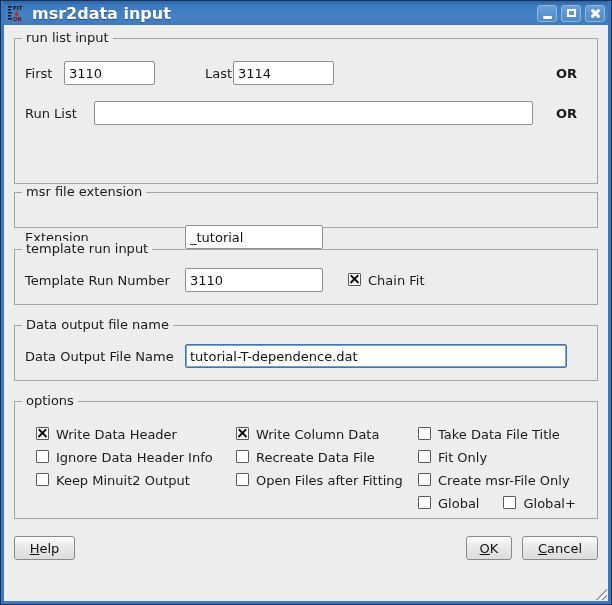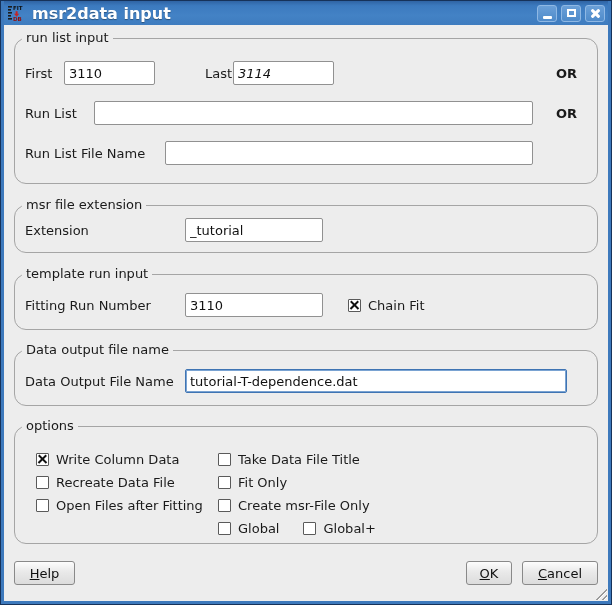--- a/index.html
+++ b/index.html
@@ -42,21 +42,21 @@
     background:#ededed;
     height:576px;
     padding:0 10px;
     position:relative;
     overflow:hidden;
   }
 
   .groupbox {
     position:relative;
     border:1px solid #a5a5a5;
-    border-radius:12px;
+    border-radius:0;
     padding:0 10px;
   }
   .legend {
     position:absolute; top:-9px; left:7px;
     background:#ededed; padding:0 4px;
     font-size:13px; line-height:16px;
   }
   .row { display:flex; align-items:center; height:24px; }
   .lbl { flex:none; }
   .or { margin-left:auto; margin-right:10px; font-weight:bold; }
@@ -64,45 +64,45 @@
   .input {
     height:24px; border:1px solid #919191; border-radius:2px;
     background:#fff; font-family:inherit; font-size:13px;
     padding:0 4px; outline:none; color:#111;
   }
   .input.focused {
     border:1px solid #3f74b3;
     box-shadow:inset 0 0 0 1px #7aa3d2;
   }
 
-  .checkbox { display:inline-flex; align-items:center; }
+  .checkbox { display:inline-flex; }
   .cb-box {
     width:13px; height:13px; flex:none;
     background:#fff; border:1px solid #5a5a5a; border-radius:1px;
     position:relative; margin-right:7px;
   }
   .cb-box.checked::before,.cb-box.checked::after {
     content:""; position:absolute; left:0px; right:0px; top:4.5px; height:2.4px; background:#111;
   }
   .cb-box.checked::before { transform:rotate(45deg); }
   .cb-box.checked::after { transform:rotate(-45deg); }
 
   
   .g-runlist { margin-top:13px; height:146px; padding-top:22px; }
   .g-runlist .row + .row { margin-top:16px; }
   .lbl-first { width:39px; }
   .in-first { width:91px; }
   .lbl-last { width:28px; margin-left:50px; }
-  .in-last { width:101px;font-style:italic; }
+  .in-last { width:101px; }
   .lbl-runlist { width:69px; }
   .in-runlist { width:439px; }
   .lbl-runlistfile { width:140px; }
   .in-runlistfile { width:368px; }
 
-  .g-ext { margin-top:21px; height:48px; padding-top:12px; }
+  .g-ext { margin-top:8px; height:36px; padding-top:32px; }
   .lbl-wide { width:160px; }
   .in-med { width:138px; }
 
   .g-template { margin-top:21px; height:56px; padding-top:18px; }
   .cb-chain { margin-left:25px; }
 
   .g-dataout { margin-top:20px; height:56px; padding-top:18px; }
   .in-dataout { width:382px; }
 
   .g-options { margin-top:20px; height:118px; padding-top:24px; }
@@ -173,57 +173,73 @@
         <input class="input in-first" value="3110" style="">
         <span class="lbl lbl-last">Last</span>
         <input class="input in-last" value="3114" style="">
         <span class="or">OR</span>
       </div>
       <div class="row">
         <span class="lbl lbl-runlist">Run List</span>
         <input class="input in-runlist" value="" style="">
         <span class="or">OR</span>
       </div>
-      <div class="row">
-        <span class="lbl lbl-runlistfile">Run List File Name</span>
-        <input class="input in-runlistfile" value="" style="">
-      </div>
     </div>
 
     <div class="groupbox g-ext">
       <span class="legend">msr file extension</span>
       <div class="row">
         <span class="lbl lbl-wide">Extension</span>
         <input class="input in-med" value="_tutorial" style="">
       </div>
     </div>
 
     <div class="groupbox g-template">
       <span class="legend">template run input</span>
       <div class="row">
-        <span class="lbl lbl-wide">Fitting Run Number</span>
+        <span class="lbl lbl-wide">Template Run Number</span>
         <input class="input in-med" value="3110" style="">
         <span class="checkbox cb-chain">
           <span class="cb-box checked"></span>
           <span>Chain Fit</span>
         </span>
       </div>
     </div>
 
     <div class="groupbox g-dataout">
       <span class="legend">Data output file name</span>
       <div class="row">
         <span class="lbl lbl-wide">Data Output File Name</span>
         <input class="input in-dataout focused" value="tutorial-T-dependence.dat" style="">
       </div>
     </div>
 
     <div class="groupbox g-options">
       <span class="legend">options</span>
       <div class="opt-grid">
+        <div class="opt-col opt-col1">
+          <div class="opt-row">
+            <span class="checkbox">
+              <span class="cb-box checked"></span>
+              <span>Write Data Header</span>
+            </span>
+          </div>
+          <div class="opt-row">
+            <span class="checkbox">
+              <span class="cb-box"></span>
+              <span>Ignore Data Header Info</span>
+            </span>
+          </div>
+          <div class="opt-row">
+            <span class="checkbox">
+              <span class="cb-box"></span>
+              <span>Keep Minuit2 Output</span>
+            </span>
+          </div>
+        </div>
         <div class="opt-col opt-col2">
           <div class="opt-row">
             <span class="checkbox">
               <span class="cb-box checked"></span>
               <span>Write Column Data</span>
             </span>
           </div>
           <div class="opt-row">
             <span class="checkbox">
               <span class="cb-box"></span>

